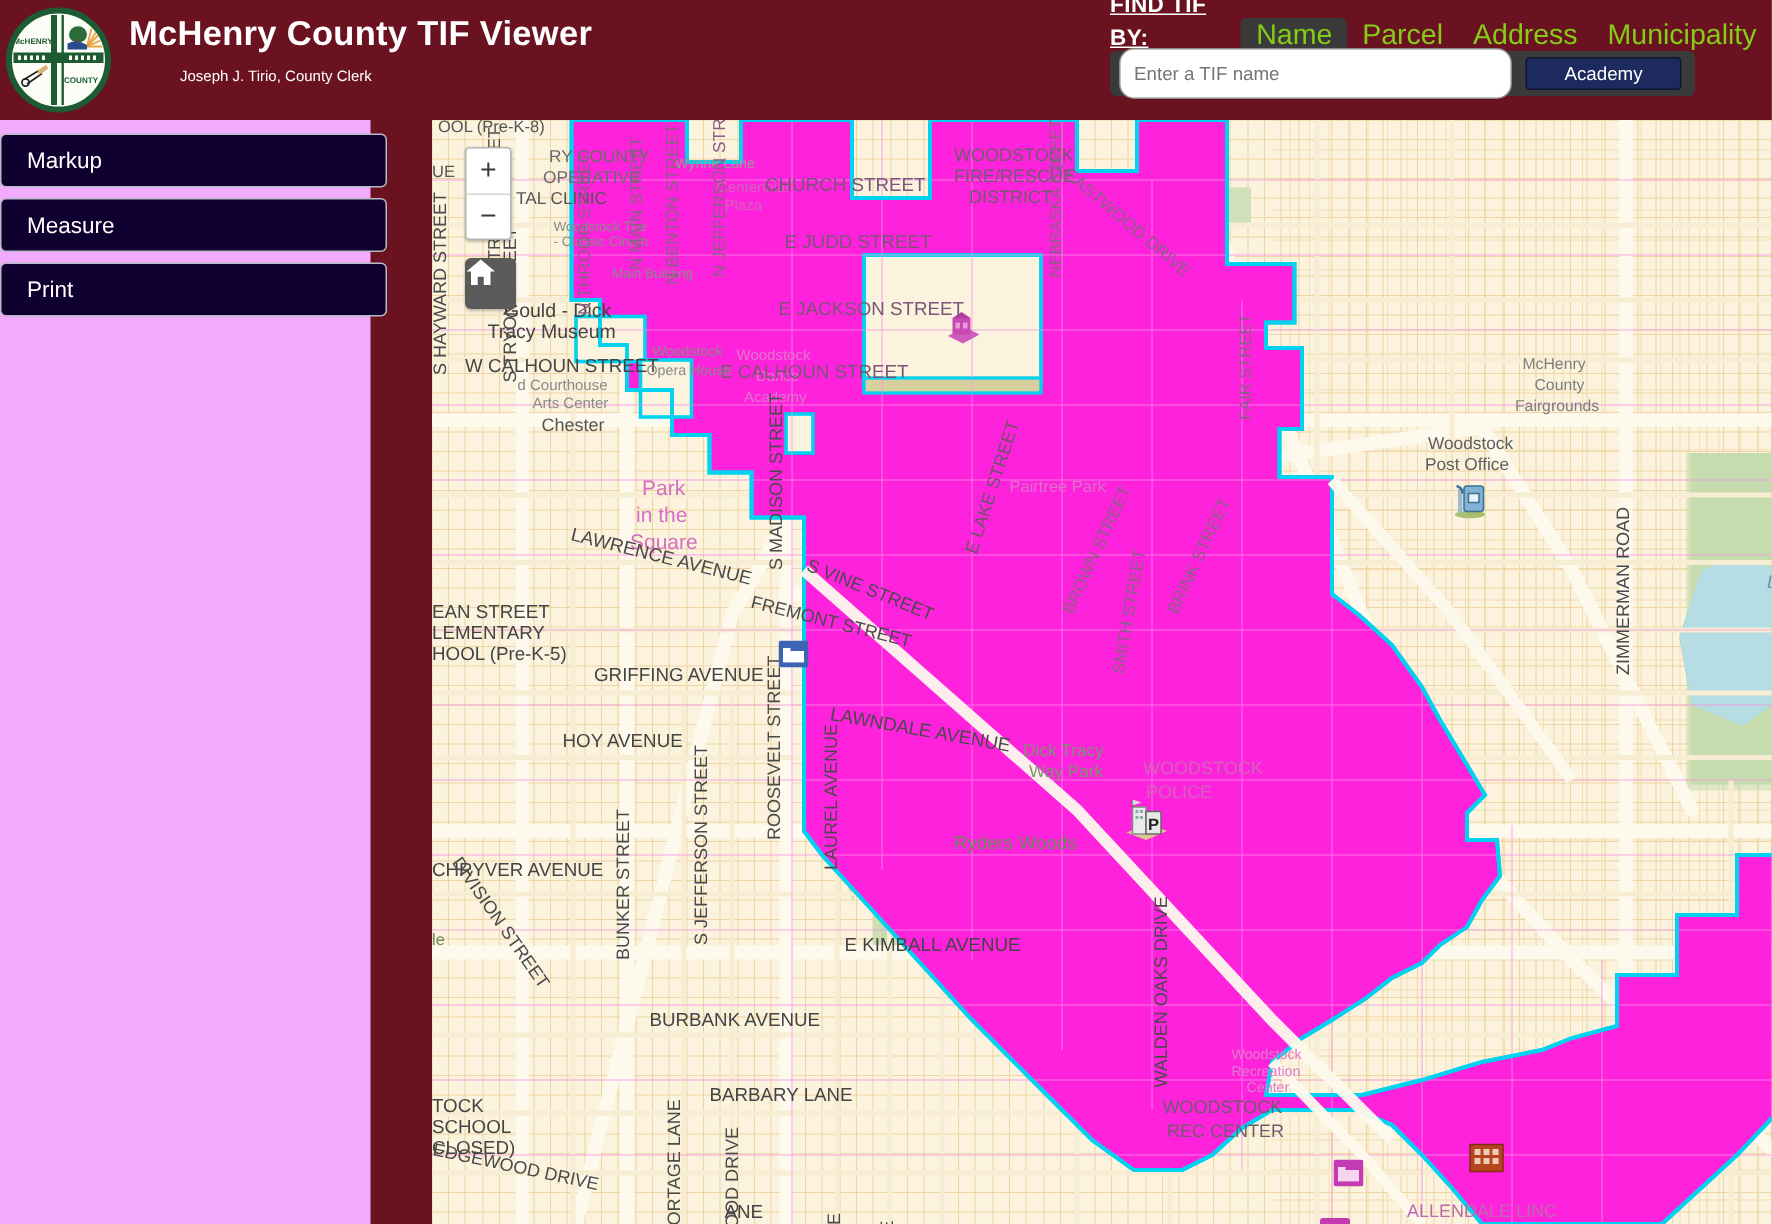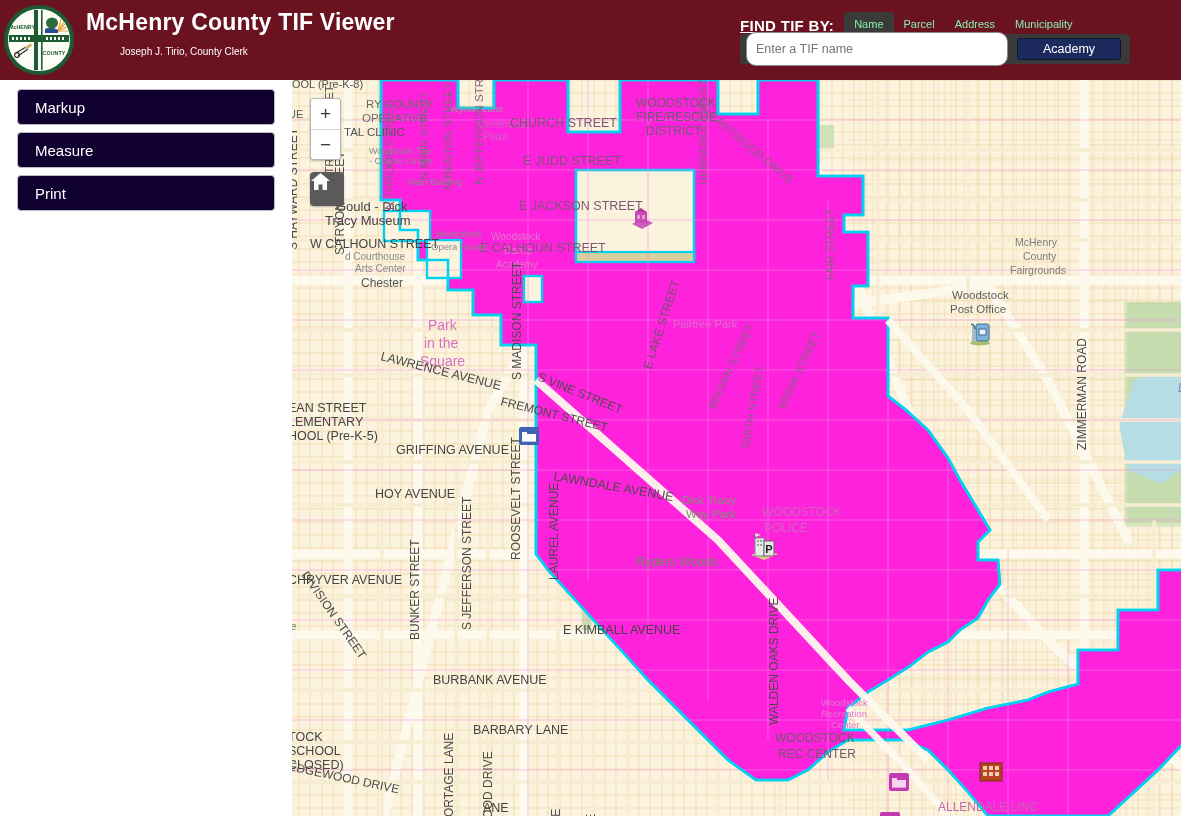--- a/index.html
+++ b/index.html
@@ -42,21 +42,21 @@
   
   #find-row {
     position: absolute; left: 740px; top: 11px;
     display: flex; align-items: flex-end; height: 26px;
   }
   #find-label {
     font-size: 15px; font-weight: bold; color: #ffffff;
     letter-spacing: .3px; margin-right: 10px; line-height: 22px; text-decoration: underline;
   }
   .search-tab {
-    font-size: 11px; color: #86efac;
+    font-size: 19px; color: #84cc16;
     padding: 4px 10px 5px 10px;
     border-radius: 4px 4px 0 0;
     line-height: 16px; cursor: pointer;
     white-space: nowrap;
   }
   .search-tab.active { background: #3a3a3a; }
 
   #search-panel {
     position: absolute; left: 740px; top: 34px;
     width: 390px; height: 30px;
@@ -77,22 +77,22 @@
     margin-left: 9px; flex: 0 0 104px; height: 22px;
     background: #1c2a5e; border: 1px solid #0d1533;
     border-radius: 3px; color: #ffffff;
     font-size: 12.5px; cursor: pointer;
     font-family: "Liberation Sans", sans-serif;
   }
 
   
   #sidebar {
     position: absolute; left: 0; top: 80px;
-    width: 292px; height: 736px;
-    background: #ffffff; z-index: 20;
+    width: 247px; height: 736px;
+    background: #f0abfc; z-index: 20;
   }
   .tool-btn {
     display: block;
     margin: 7px auto 0 auto;
     width: 258px; height: 36px;
     background: #100030;
     border: 1px solid #b9b9c8;
     border-radius: 4px;
     color: #ffffff; font-size: 15px;
     text-align: left; padding-left: 17px;

